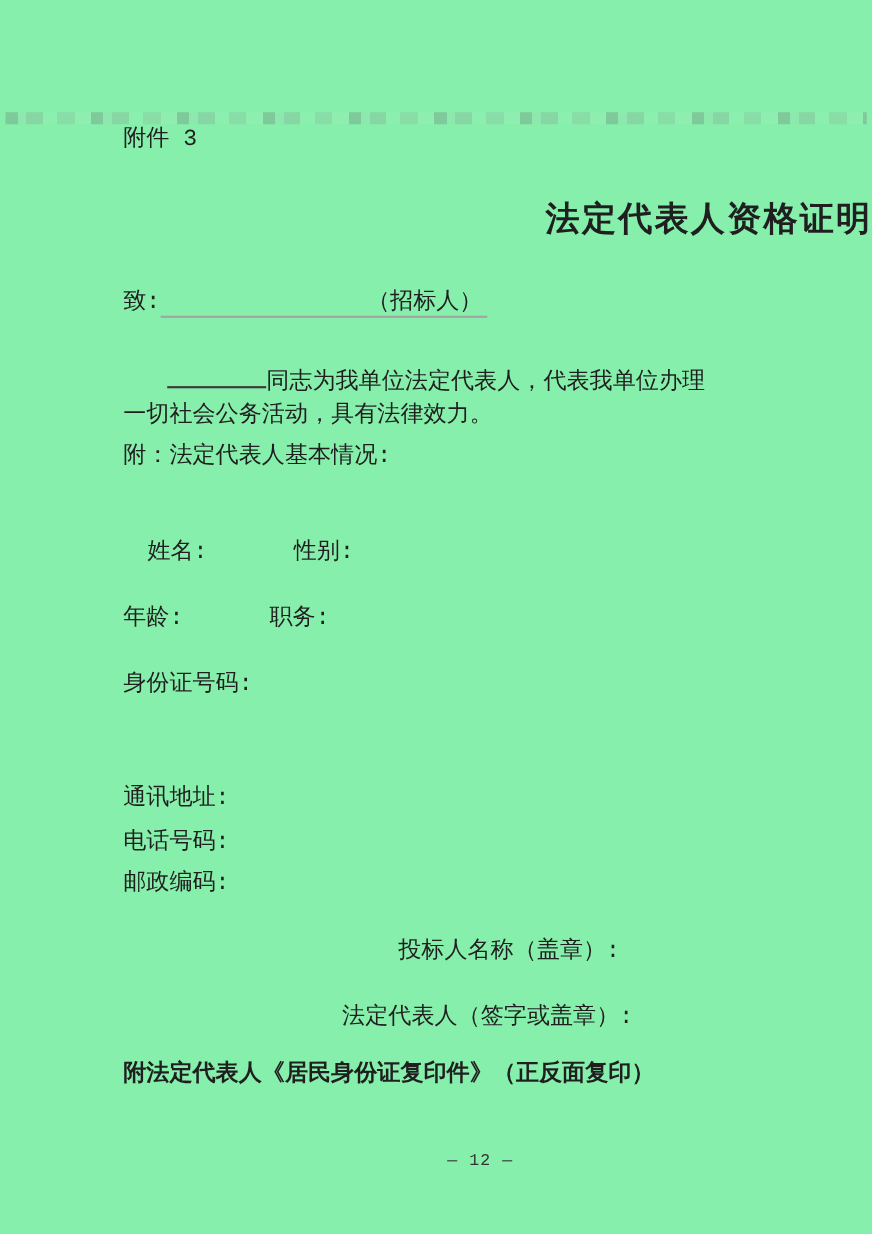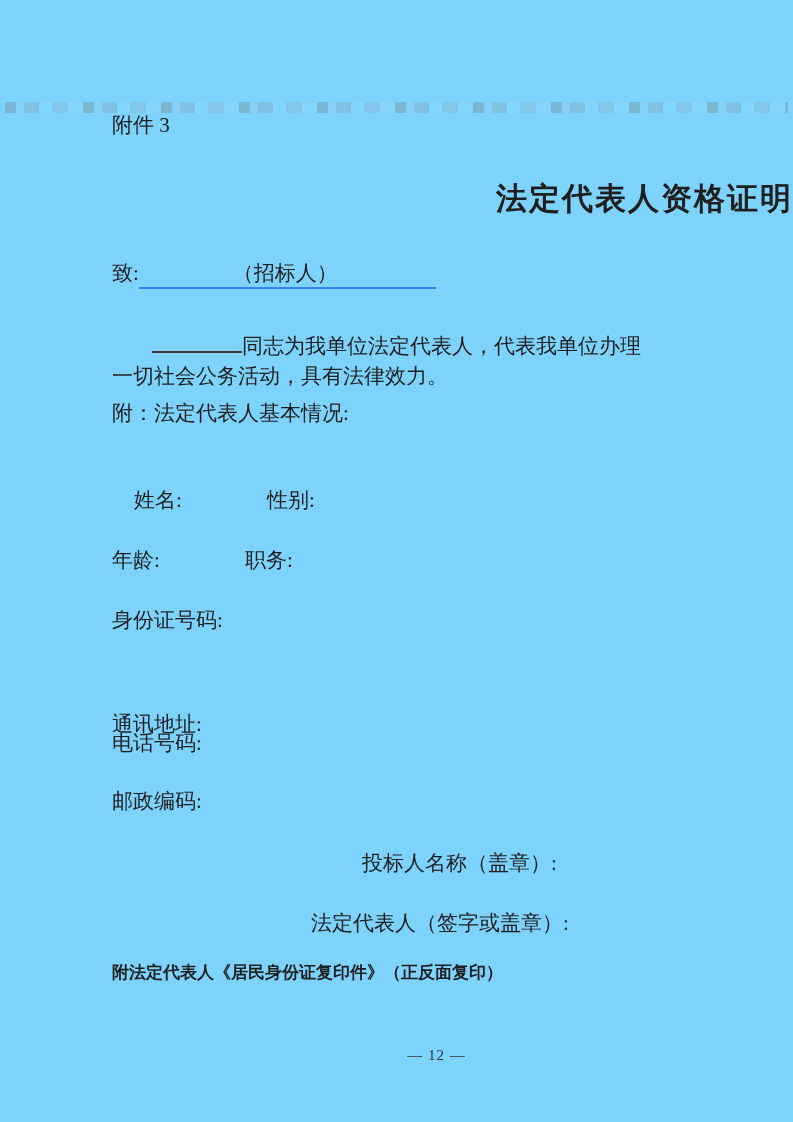--- a/index.html
+++ b/index.html
@@ -4,22 +4,22 @@
 <style>
   html, body {
     margin: 0;
     padding: 0;
     background: #ffffff;
   }
   .page {
     position: relative;
     width: 793px;
     height: 1122px;
-    background: #7dd3fc;
-    font-family: Liberation Serif, serif;
+    background: #86efac;
+    font-family: Liberation Mono, monospace;
     color: #1f1f1f;
     overflow: hidden;
   }
   .abs { position: absolute; white-space: nowrap; }
 
   .scan-noise {
     position: absolute;
     top: 102px;
     left: 5px;
     width: 783px;
@@ -50,22 +50,22 @@
     letter-spacing: 2px;
     white-space: nowrap;
     position: absolute;
   }
   .body-text { font-size: 21px; }
 
   .salutation { left: 112px; top: 259px; }
   .salutation-line {
     display: inline-block;
     width: 293px;
-    border-bottom: 2px solid #3b82f6;
-    text-align: center;
+    border-bottom: 2px solid #a3a3a3;
+    text-align: right;
     padding-right: 4px;
   }
 
   .para-line1 { left: 112px; top: 330px; }
   .blank-underline {
     display: inline-block;
     width: 90px;
     margin-left: 40px;
     border-bottom: 2px solid #3c3c3c;
     height: 1em;
@@ -74,29 +74,29 @@
   .para-line2 { left: 112px; top: 362px; }
 
   .basic-info-heading { left: 112px; top: 399px; }
 
   .fld-c1 { left: 112px; }
   .fld-c2 { left: 245px; }
   .row-name-sex { top: 486px; margin-left: 22px; }
   .row-age-post { top: 546px; }
   .row-id   { left: 112px; top: 606px; }
   .row-addr { left: 112px; top: 669px; margin-top: 41px; }
-  .row-tel  { left: 112px; top: 729px; }
+  .row-tel  { left: 112px; top: 750px; }
   .row-zip  { left: 112px; top: 787px; }
 
   .bidder-seal-line { left: 362px; top: 849px; }
   .legal-rep-sign-line { left: 311px; top: 909px; }
 
   .footer-note {
     left: 112px; top: 961px;
-    font-size: 17px;
+    font-size: 21px;
     font-weight: bold;
   }
   .page-number {
     position: absolute;
     left: 0; top: 1047px;
     width: 100%;
     text-align: center;
     font-size: 15px;
     color: #333333;
     letter-spacing: 1px;

